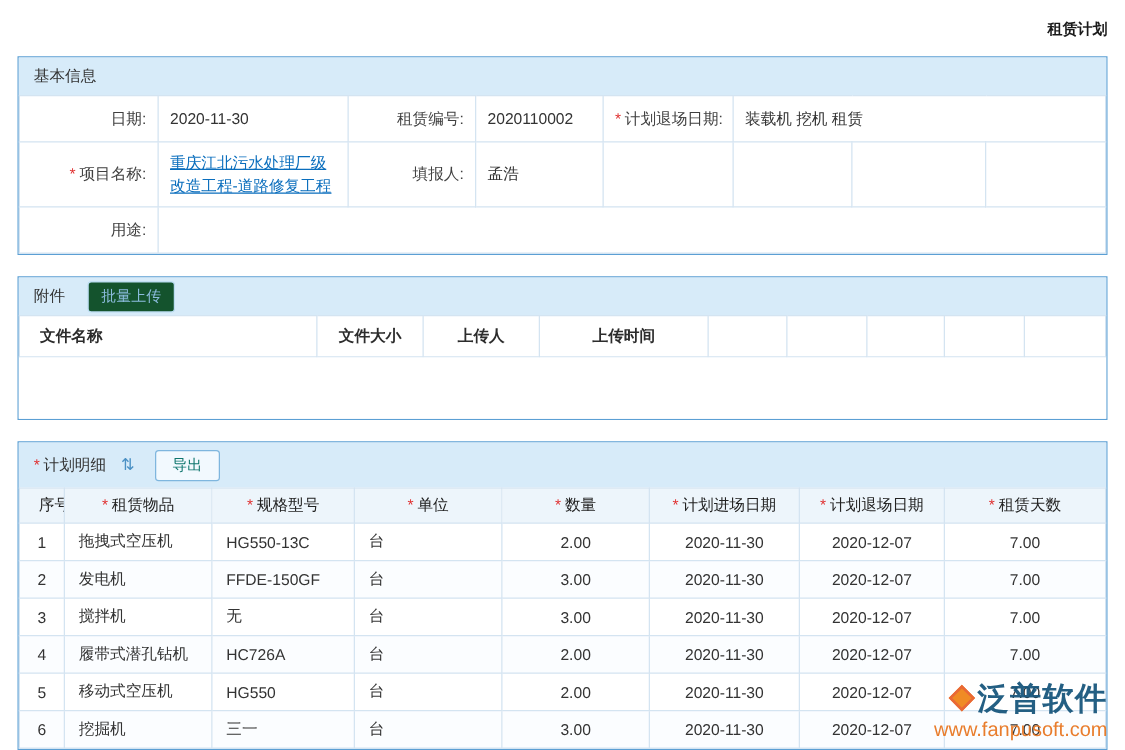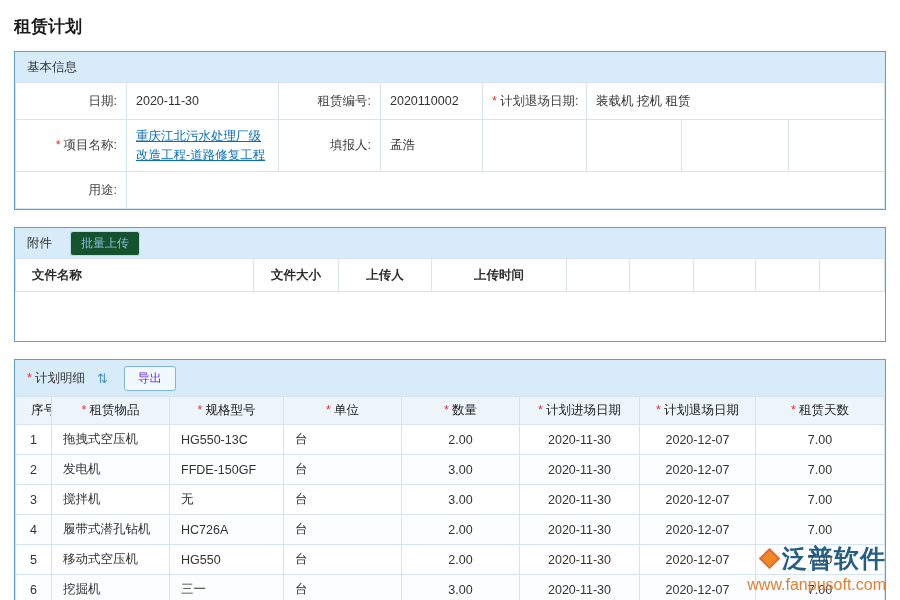--- a/index.html
+++ b/index.html
@@ -3,21 +3,21 @@
 <meta charset="utf-8">
 <style>
   * { box-sizing: border-box; margin: 0; padding: 0; }
   html, body {
     width: 900px; height: 600px; overflow: hidden;
     background: #ffffff;
     font-family: "Liberation Sans", "DejaVu Sans", sans-serif;
   }
   .page { position: relative; width: 900px; height: 600px; padding: 0 14px; }
   .page-title {
-    text-align: left; font-size: 17px; font-weight: bold; color: #1a1a1a;
+    text-align: right; font-size: 12px; font-weight: bold; color: #1a1a1a;
     padding: 15px 0 13px 0;
   }
   .panel { border: 1px solid #5b9fd4; margin-bottom: 17px; background: #fff; }
   .panel-header {
     background: #d7ebf9; height: 30px; padding: 0 12px;
     display: flex; align-items: center; gap: 10px;
     font-size: 12.5px; color: #333;
   }
   table.grid { width: 100%; border-collapse: collapse; table-layout: fixed; font-size: 12.5px; color: #333; }
   table.grid td, table.grid th { border: 1px solid #d4e4f1; overflow: hidden; }
@@ -31,21 +31,21 @@
   
   .attach-grid th { height: 33px; font-weight: bold; color: #2c2c2c; text-align: center; padding: 0 6px; }
   .attach-grid th.first { text-align: left; padding-left: 16px; }
   .attach-empty { height: 49px; background: #fff; }
   .batch-btn {
     background: #14532d; color: #8cbcdd; border: 1px solid #badcf1; border-radius: 3px;
     font-size: 12px; padding: 3px 10px; margin-left: 8px; cursor: pointer;
     font-family: inherit;
   }
   .export-btn {
-    background: #f2f9fe; color: #6d28d9; border: 1px solid #7fb6de; border-radius: 3px;
+    background: #f2f9fe; color: #0f766e; border: 1px solid #7fb6de; border-radius: 3px;
     font-size: 12px; padding: 3px 13px; margin-left: 6px; cursor: pointer;
     font-family: inherit;
   }
   .sort-icon { color: #4a90c4; font-size: 13px; cursor: pointer; margin-left: 2px; }
   
   .detail-strip { height: 36px; }
   .detail-grid thead th { height: 28px; background: #edf5fb; font-weight: normal; color: #222; text-align: center; padding: 0 15px; white-space: nowrap; }
   .detail-grid tbody td { height: 30px; padding: 0 8px; background: #fff; }
   .detail-grid tbody tr:nth-child(even) td { background: #fbfdff; }
   .detail-grid td.c { text-align: center; }

